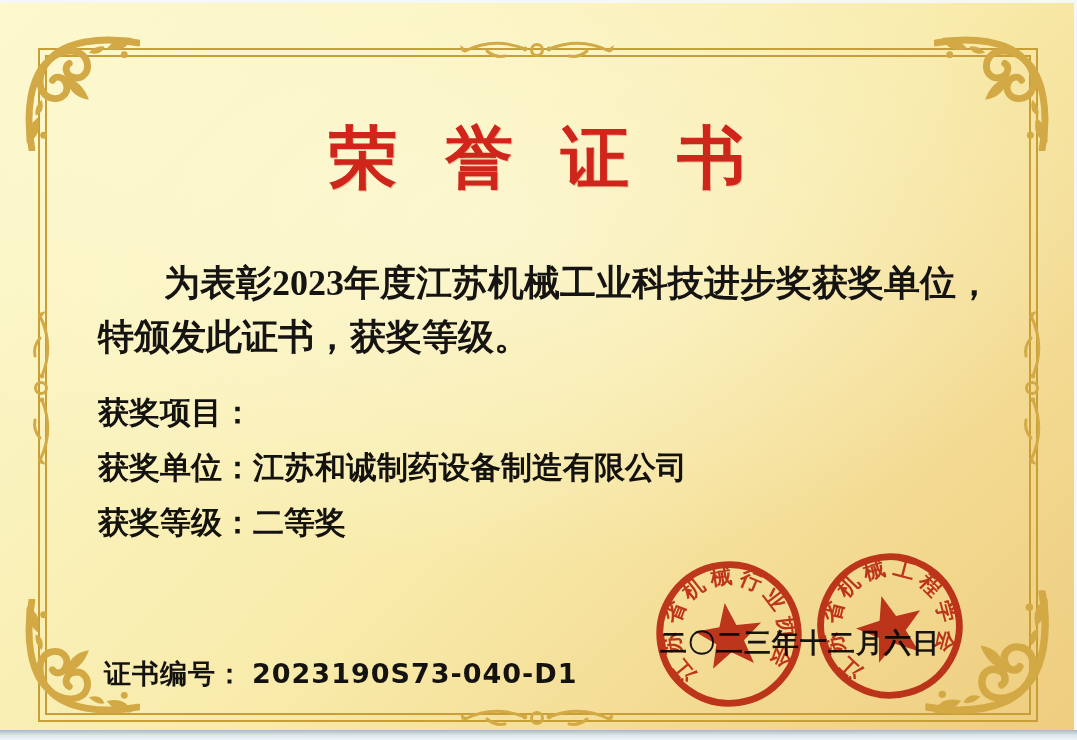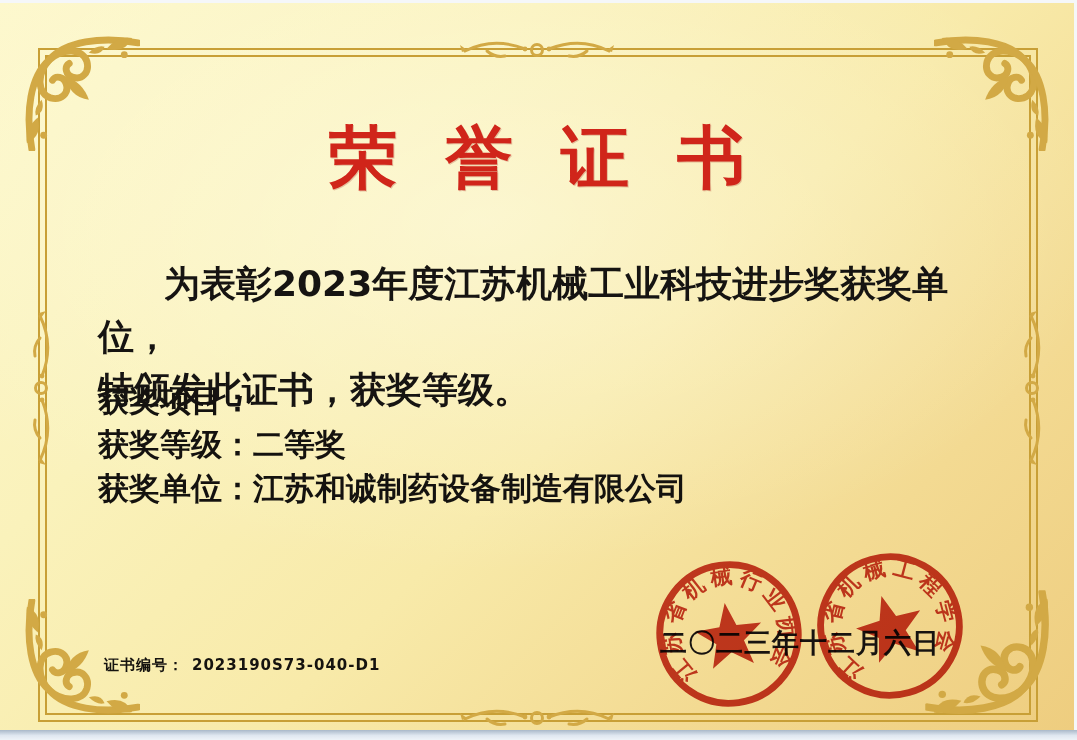--- a/index.html
+++ b/index.html
@@ -24,26 +24,26 @@
   .m-top{left:457px;top:34px;}
   .m-bottom{left:457px;top:702px;}
   .m-left{left:-39px;top:372px;transform:rotate(90deg);}
   .m-right{left:952px;top:372px;transform:rotate(90deg);}
   
   .title-wrap{position:absolute;left:0;top:110px;width:1074px;text-align:center;}
   .title{display:inline-block;font-size:68px;font-weight:900;color:#d0251a;
          letter-spacing:48px;padding-left:48px;text-shadow:1px 1px 0 rgba(160,30,20,.25);}
   .intro{position:absolute;left:98px;top:254px;width:916px;font-size:36px;font-weight:600;
          color:#161412;line-height:53px;}
-  .intro .l1{display:block;text-indent:66px;}
+  .intro .l1{display:block;text-indent:66px;font-family:Liberation Serif, serif;}
   .fields{position:absolute;left:98px;top:376px;width:940px;font-size:31px;font-weight:700;color:#14120f;}
-  .frow{display:flex;align-items:flex-start;line-height:43px;margin-bottom:1px;}
+  .frow{display:flex;align-items:flex-start;line-height:43px;margin-bottom:1px;margin-top:12px;}
   .flabel{flex:0 0 154px;white-space:nowrap;}
   .fvalue{width:700px;}
-  .serial{position:absolute;left:104px;top:653px;font-size:15px;font-weight:700;
+  .serial{position:absolute;left:104px;top:653px;font-size:27px;font-weight:700;
           color:#15130f;letter-spacing:1px;}
   .serial .num{margin-left:8px;}
   .date{position:absolute;left:660px;top:622px;font-size:27px;font-weight:600;color:#171310;
         letter-spacing:1px;white-space:nowrap;}
   
   .seal{position:absolute;width:156px;height:156px;mix-blend-mode:multiply;opacity:.93;}
   .seal-1{left:651px;top:553px;transform:rotate(-8deg);}
   .seal-2{left:812px;top:545px;transform:rotate(-16deg);}
   .seal text{font-family:"DejaVu Sans",sans-serif;font-size:22px;font-weight:700;fill:#c22f1f;}
 </style>
@@ -185,26 +185,26 @@
     <div class="intro">
       <span class="l1">为表彰2023年度江苏机械工业科技进步奖获奖单位，</span>
       <span class="l2">特颁发此证书，获奖等级。</span>
     </div>
 
     <div class="fields">
       <div class="frow">
         <span class="flabel">获奖项目：</span>
       </div>
       <div class="frow">
+        <span class="flabel">获奖单位：</span>
+        <span class="fvalue">江苏和诚制药设备制造有限公司</span>
+      </div>
+      <div class="frow">
         <span class="flabel">获奖等级：</span>
         <span class="fvalue">二等奖</span>
-      </div>
-      <div class="frow">
-        <span class="flabel">获奖单位：</span>
-        <span class="fvalue">江苏和诚制药设备制造有限公司</span>
       </div>
     </div>
 
     <div class="date">二〇二三年十二月六日</div>
 
     <svg class="seal seal-1" viewBox="0 0 160 160">
       <defs>
         <path id="arcL" d="M 46.6,119.8 A 52,52 0 1 1 113.4,119.8" fill="none"></path>
       </defs>
       <circle cx="80" cy="80" r="71" fill="none" stroke="#c22f1f" stroke-width="7"></circle>

